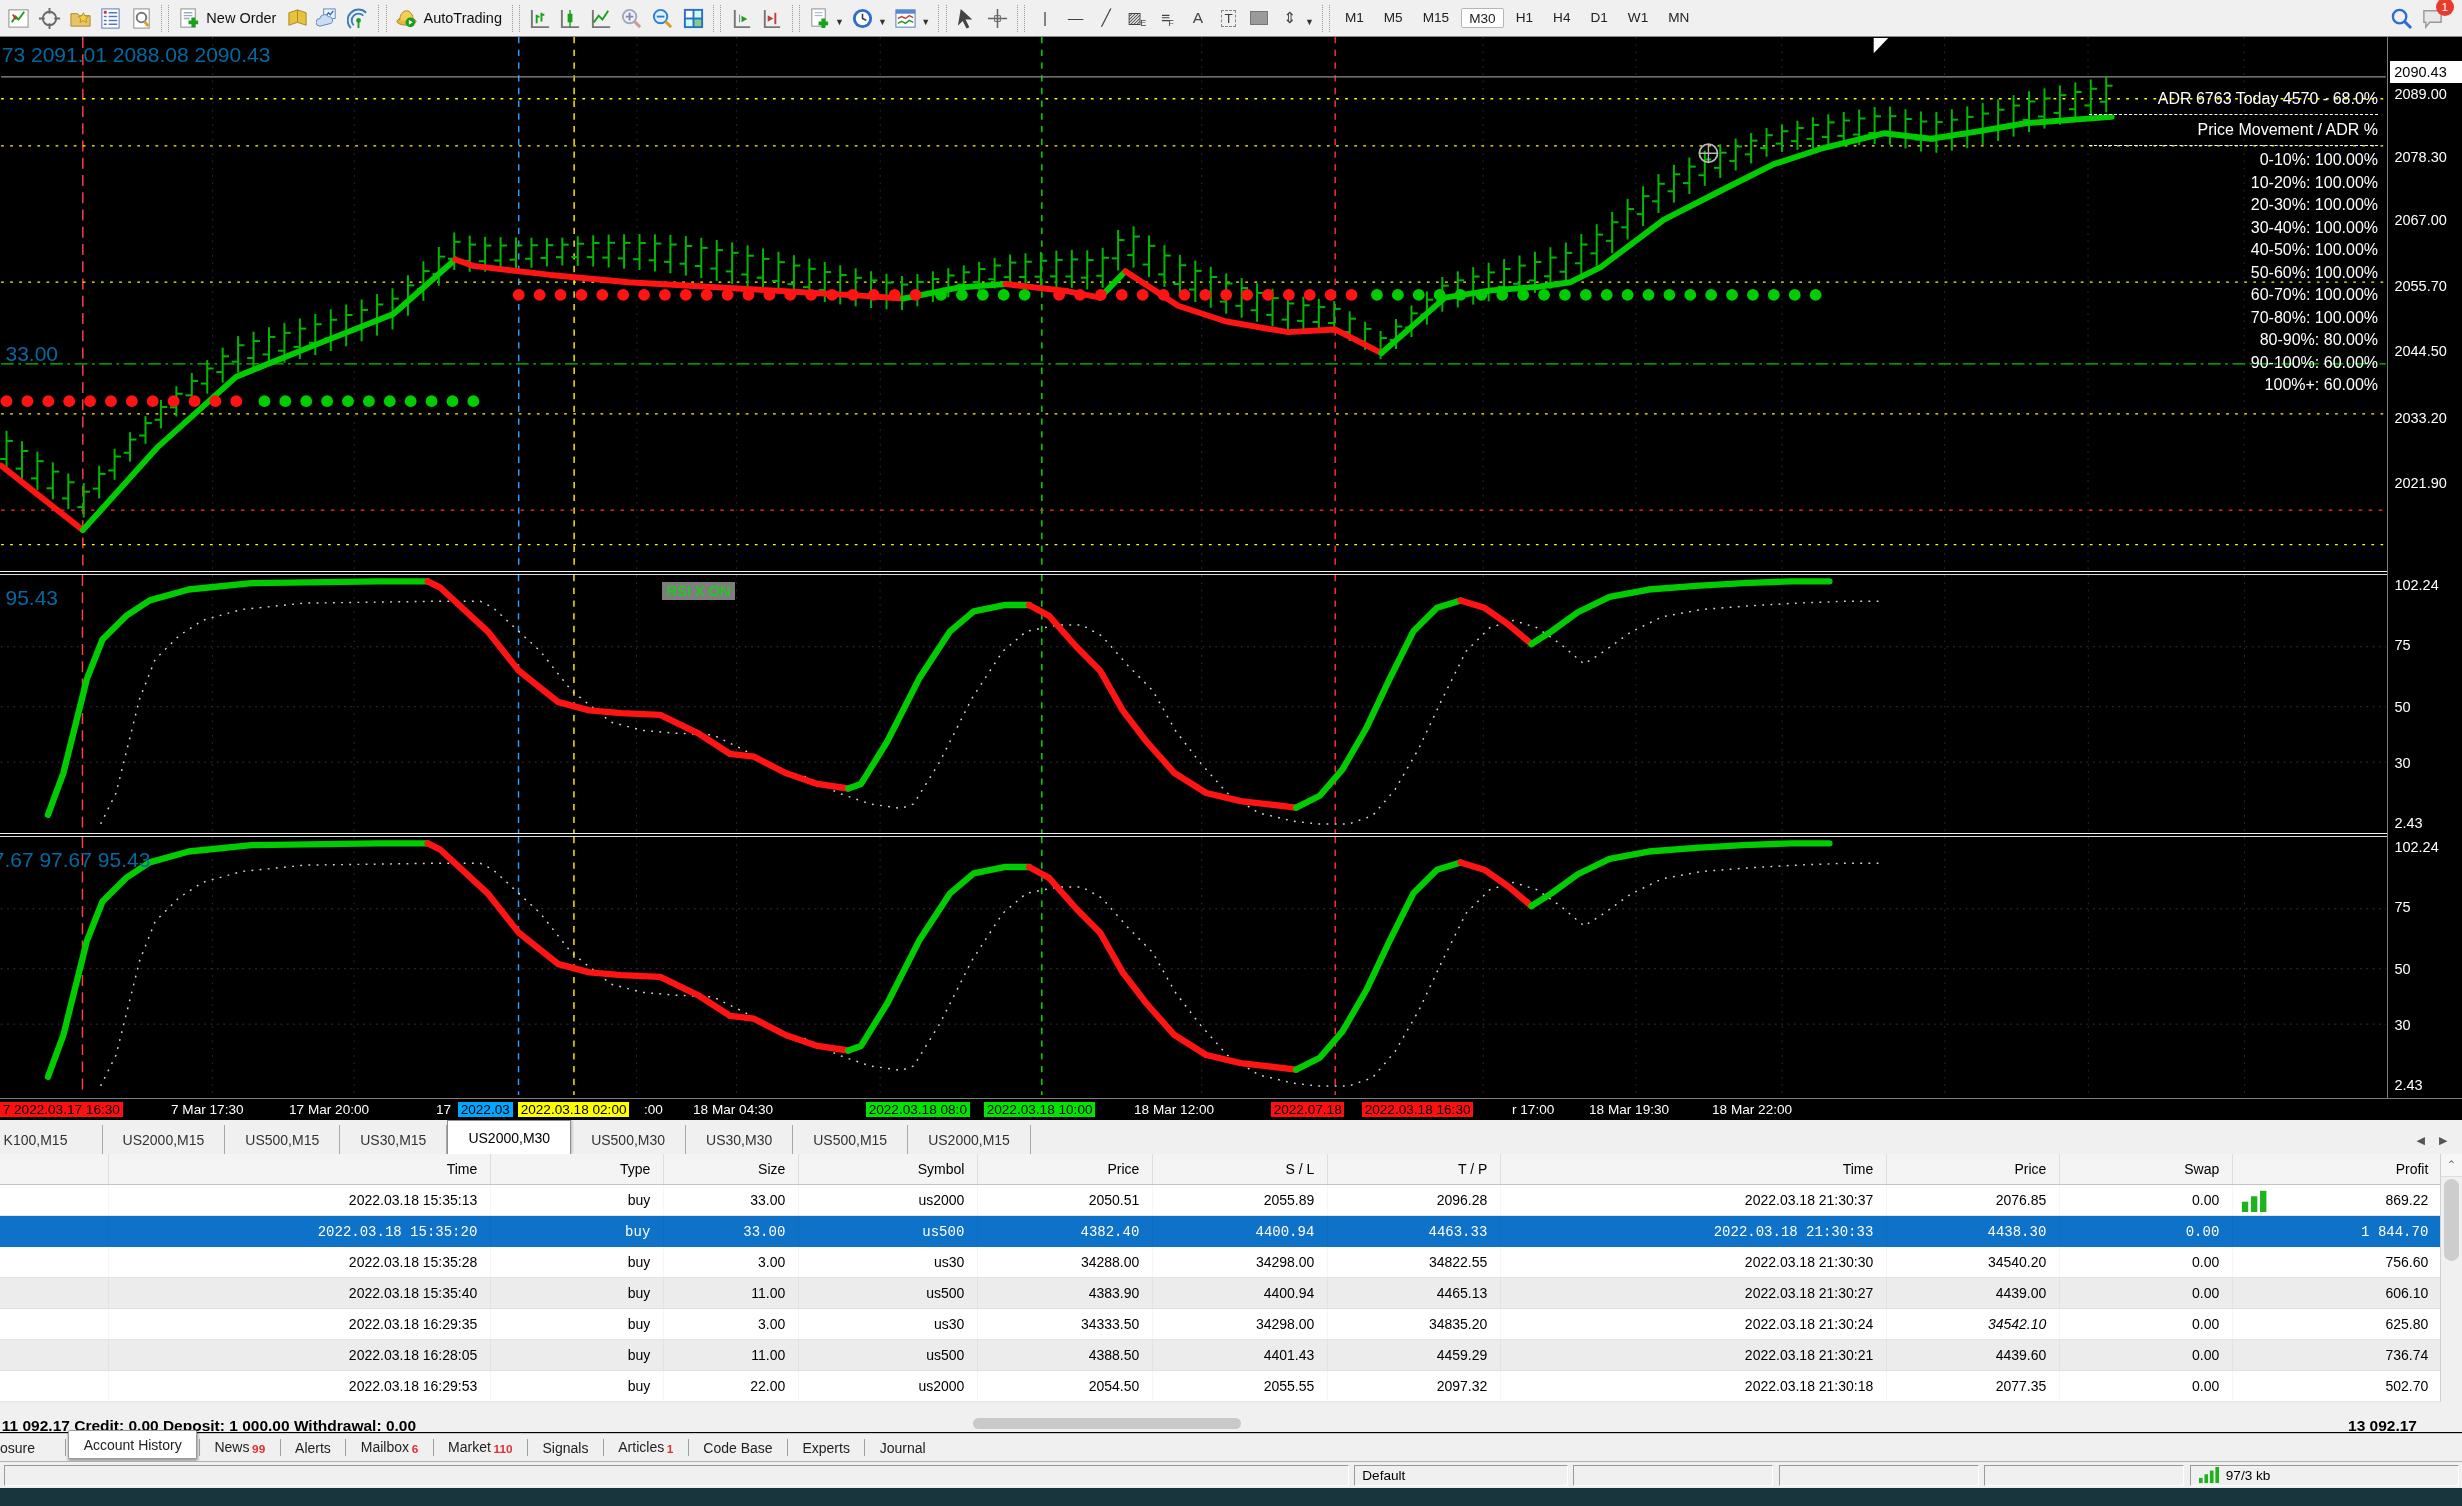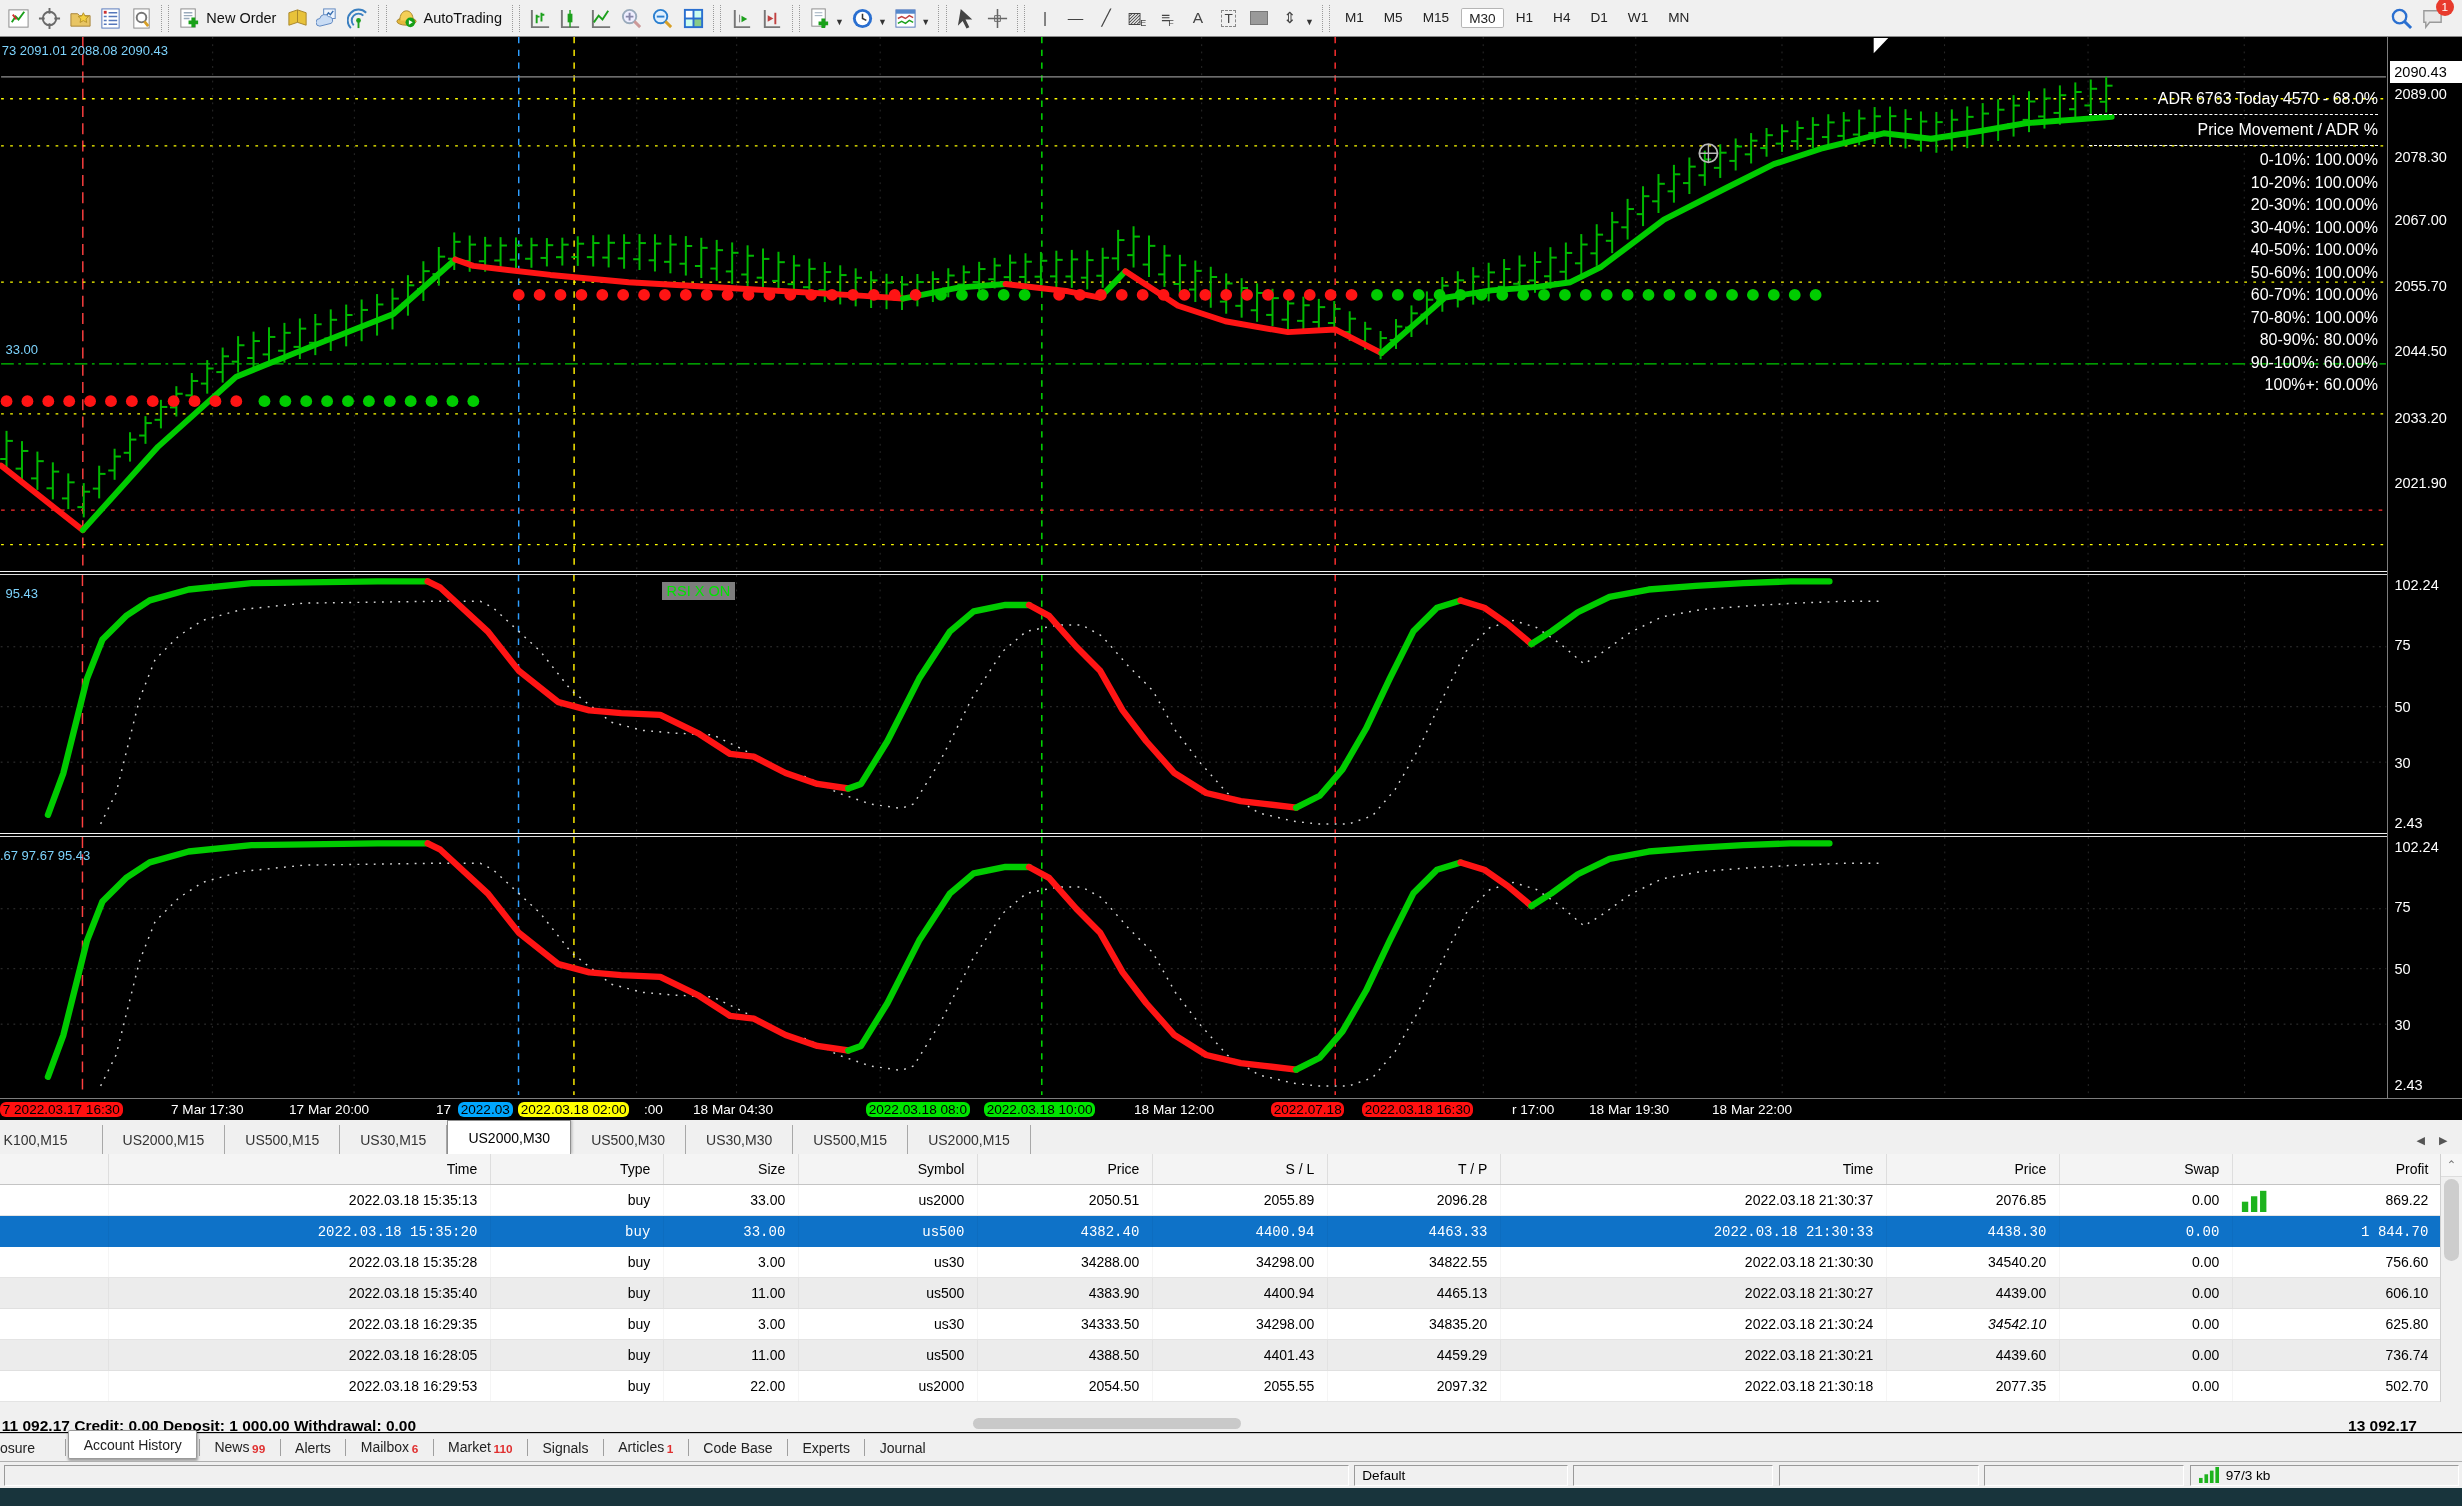--- a/index.html
+++ b/index.html
@@ -17,29 +17,29 @@
   .dd{font-size:9px;color:#333;margin:7.3px 3.6px 0 0;}
   .tf-btn{padding:2.7px 8.2px;font-size:13.6px;color:#222;margin:0 1.8px;border-radius:1.8px;cursor:default;}
   .tf-btn.active{background:#fff;border:0.9px solid #b5b5b5;padding:1.8px 7.3px;}
   #chat-badge{position:absolute;top:-6.4px;right:-8.2px;background:#e83b2d;color:#fff;border-radius:50%;
               width:18px;height:18px;font-size:11.8px;display:flex;align-items:center;justify-content:center;}
   .glyph-tool{font-size:15.5px;color:#444;}
   .tool-sub{font-size:9px;margin-top:9px;margin-left:-1.8px;color:#444;}
   
   #chart-region{left:0;top:37px;width:2462px;height:1061px;background:#000;}
   .pane-sep{left:0;width:2462px;height:3.6px;background:linear-gradient(#f2f2f2 0 0.9px,#000 0.9px 2.7px,#dcdcdc 2.7px 3.6px);}
-  .ovl{color:#7dd3fc;font-size:13px;white-space:nowrap;}
+  .ovl{color:#0369a1;font-size:21px;white-space:nowrap;}
   #adr-block{right:84px;top:51px;text-align:right;color:#fff;font-size:16px;line-height:22.5px;}
   .adr-sep{border-top:1.8px dashed #fff;width:289px;margin:3.6px 0 3.6px auto;}
   #price-scale{left:2387px;top:0px;width:75px;height:1061px;background:#000;border-left:0.9px solid #7d7d7d;box-sizing:border-box;}
   .ps-label{position:absolute;left:6.4px;color:#fff;font-size:14.5px;white-space:nowrap;}
   #price-box{position:absolute;left:1.8px;top:23.6px;width:72px;height:22px;background:#fff;color:#000;
              font-size:14.5px;display:flex;align-items:center;padding-left:4.5px;box-sizing:border-box;}
   #time-axis{left:0;top:1061px;width:2462px;height:22px;background:#000;border-top:0.9px solid #7d7d7d;box-sizing:border-box;}
-  .ta-label{position:absolute;top:2.7px;font-size:13.6px;color:#fff;white-space:nowrap;border-radius:6px;}
+  .ta-label{position:absolute;top:2.7px;font-size:13.6px;color:#fff;white-space:nowrap;}
   .ta-box{color:#000;padding:0 2.7px;}
   #rsi-label{left:662px;top:545px;background:#7d7d7d;color:#00e400;font-size:14.5px;padding:0.9px 4.5px;}
   
   #chart-tabs{left:0;top:1120px;width:2462px;height:35px;background:#f0f0f0;display:flex;align-items:flex-end;
               border-bottom:0.9px solid #cfcfcf;box-sizing:border-box;}
   .ctab{height:29px;display:flex;align-items:center;padding:0 20px;font-size:14px;color:#333;
         border-right:0.9px solid #a8a8a8;white-space:nowrap;}
   .ctab.first{padding-left:3.6px;width:78px;overflow:hidden;}
   .ctab.active{background:#fff;height:33px;border:0.9px solid #8f8f8f;border-bottom:none;color:#000;
                box-shadow:1.8px 0 2.7px rgba(0,0,0,.25);}

